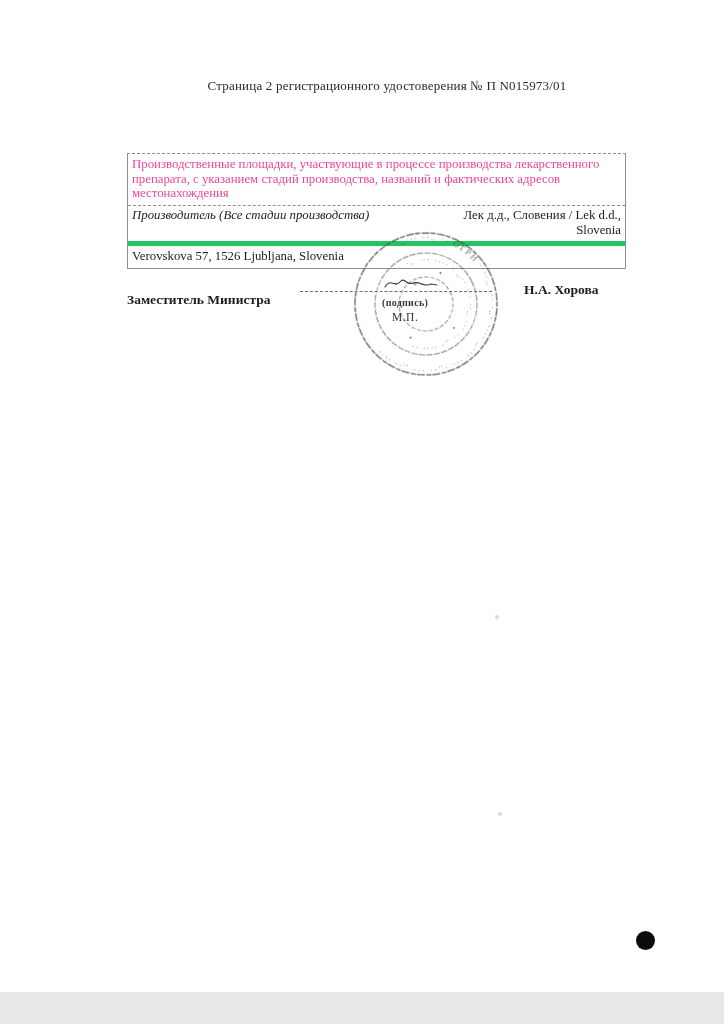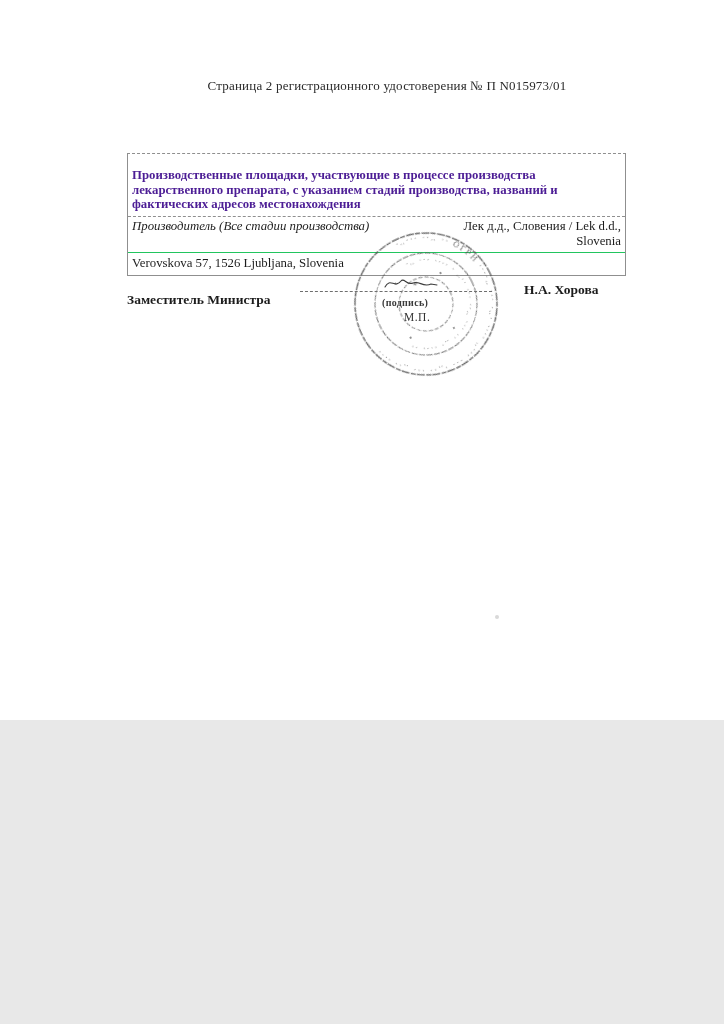--- a/index.html
+++ b/index.html
@@ -1,44 +1,44 @@
 <!DOCTYPE html>
 <html><head>
 <meta charset="utf-8">
 <style>
   * { margin:0; padding:0; box-sizing:border-box; }
   html,body { background:#e8e8e8; }
   .page {
-    position:relative; width:724px; height:720px; background:#ffffff;
+    position:relative; width:724px; height:992px; background:#ffffff;
     font-family:"Liberation Serif","DejaVu Serif",serif; color:#1c1c1c;
     overflow:hidden; margin:0 auto;
   }
   .header-line {
     position:absolute; left:127px; top:78px; width:520px;
     text-align:center; font-size:13px; letter-spacing:0.2px; color:#2a2a2a;
   }
   .reg-table {
     position:absolute; left:127px; top:153px; width:499px;
     border-left:1px solid #8f8f8f; border-right:1px solid #8f8f8f;
     border-top:1px dashed #8f8f8f; border-bottom:1px solid #8f8f8f;
     font-size:12.8px;
   }
   .t-head {
-    padding:3px 5px 4px 4px; font-weight:bold; line-height:14.6px;
-    border-bottom:1px dashed #8f8f8f; color:#4c1d95;margin-top:11px;
+    padding:3px 5px 4px 4px; font-weight:normal; line-height:14.6px;
+    border-bottom:1px dashed #8f8f8f; color:#ec4899;
   }
-  .t-row2 { display:flex; border-bottom:1px solid #22c55e; }
+  .t-row2 { display:flex; border-bottom:5px solid #22c55e; }
   .t-row2 .lbl { flex:0 0 288px; padding:2px 4px 3px 4px; font-style:italic; }
   .t-row2 .val { flex:1; padding:2px 4px 3px 2px;text-align:right; }
   .t-row3 { padding:3px 4px 4px 4px; }
   .sig-title { position:absolute; left:127px; top:282px; font-size:13.5px; font-weight:bold;margin-top:10px; }
   .sig-name  { position:absolute; left:524px; top:282px; font-size:13.5px; font-weight:bold; }
   .sig-line  { position:absolute; left:300px; top:291px; width:192px; height:0; border-top:1.4px dashed #6e6e6e; }
   .sig-caption { position:absolute; left:382px; top:297px; font-size:10px; color:#3a3a3a; letter-spacing:0.3px;font-weight:bold; }
-  .seal-mark  { position:absolute; left:404px; top:311px; font-size:11.5px; color:#333; letter-spacing:0.5px; }
+  .seal-mark  { position:absolute; left:392px; top:311px; font-size:11.5px; color:#333; letter-spacing:0.5px; }
   .stamp { position:absolute; left:350px; top:228px; width:152px; height:152px; opacity:0.82; }
   .sig-squiggle { position:absolute; left:383px; top:274px; width:56px; height:18px; }
   .corner-dot {
     position:absolute; left:636px; top:931px; width:19px; height:19px;
     border-radius:50%; background:#0b0b0b;
   }
   .speck { position:absolute; width:4px; height:4px; border-radius:50%; background:#d9d9d9; }
   .speck.s1 { left:495px; top:615px; }
   .speck.s2 { left:498px; top:812px; }
 </style>

